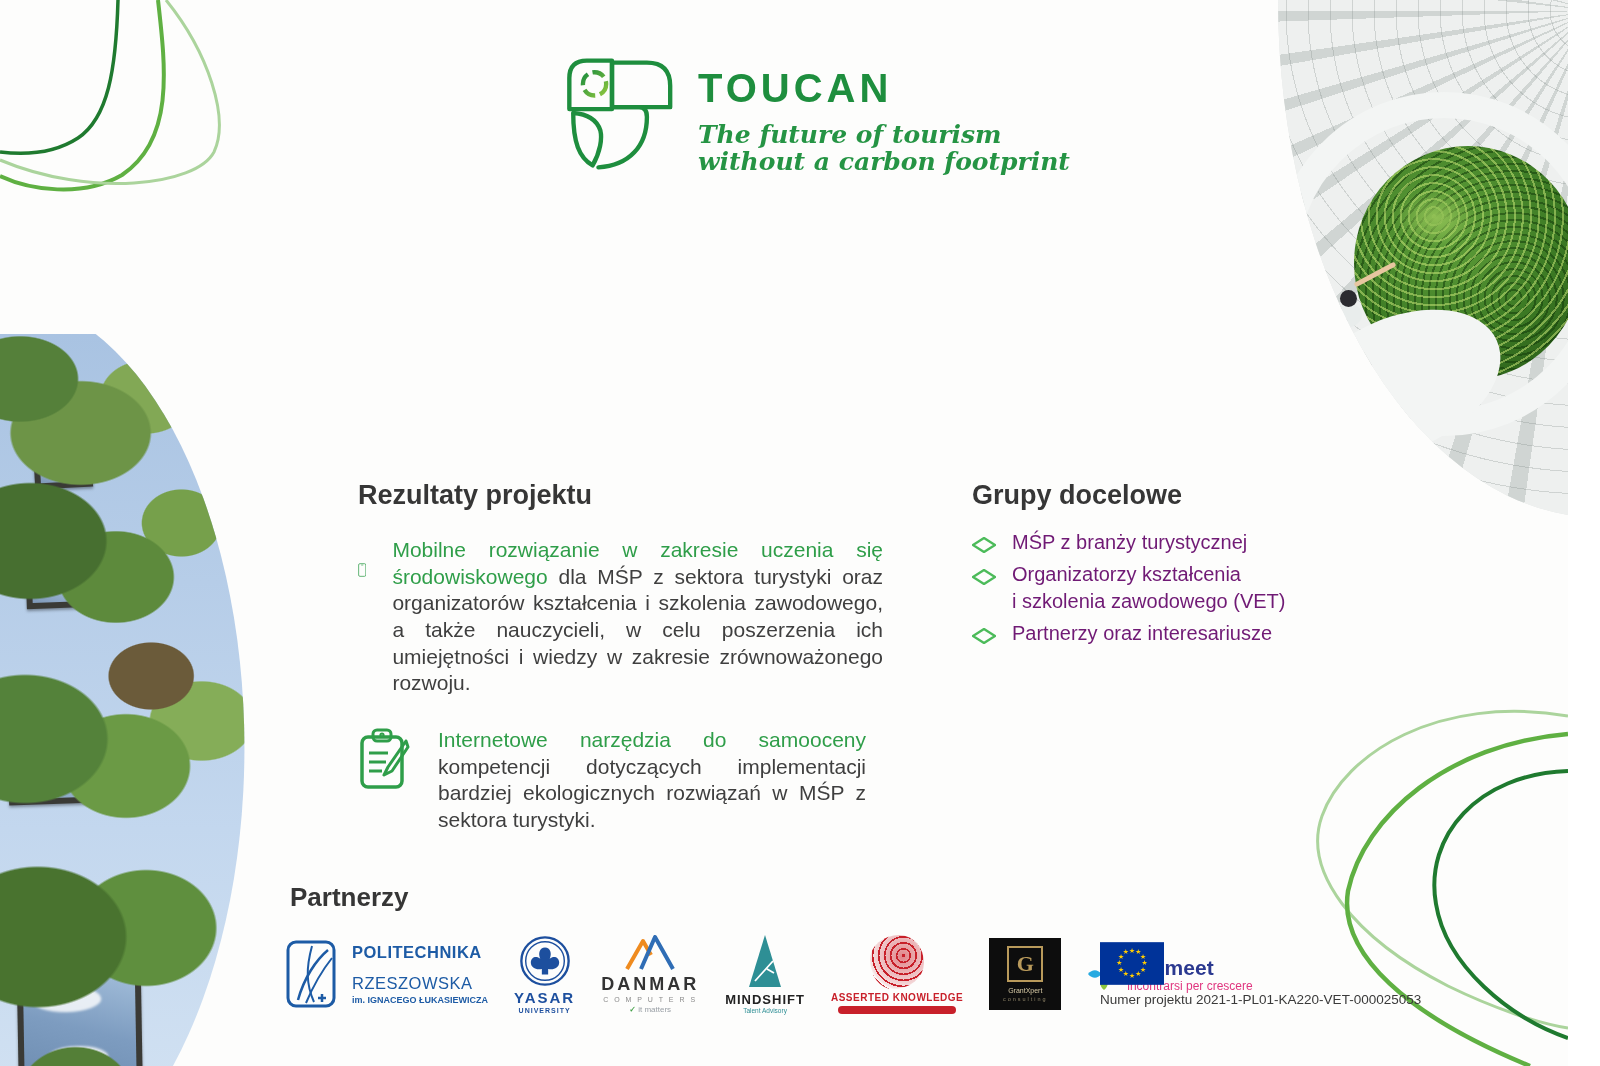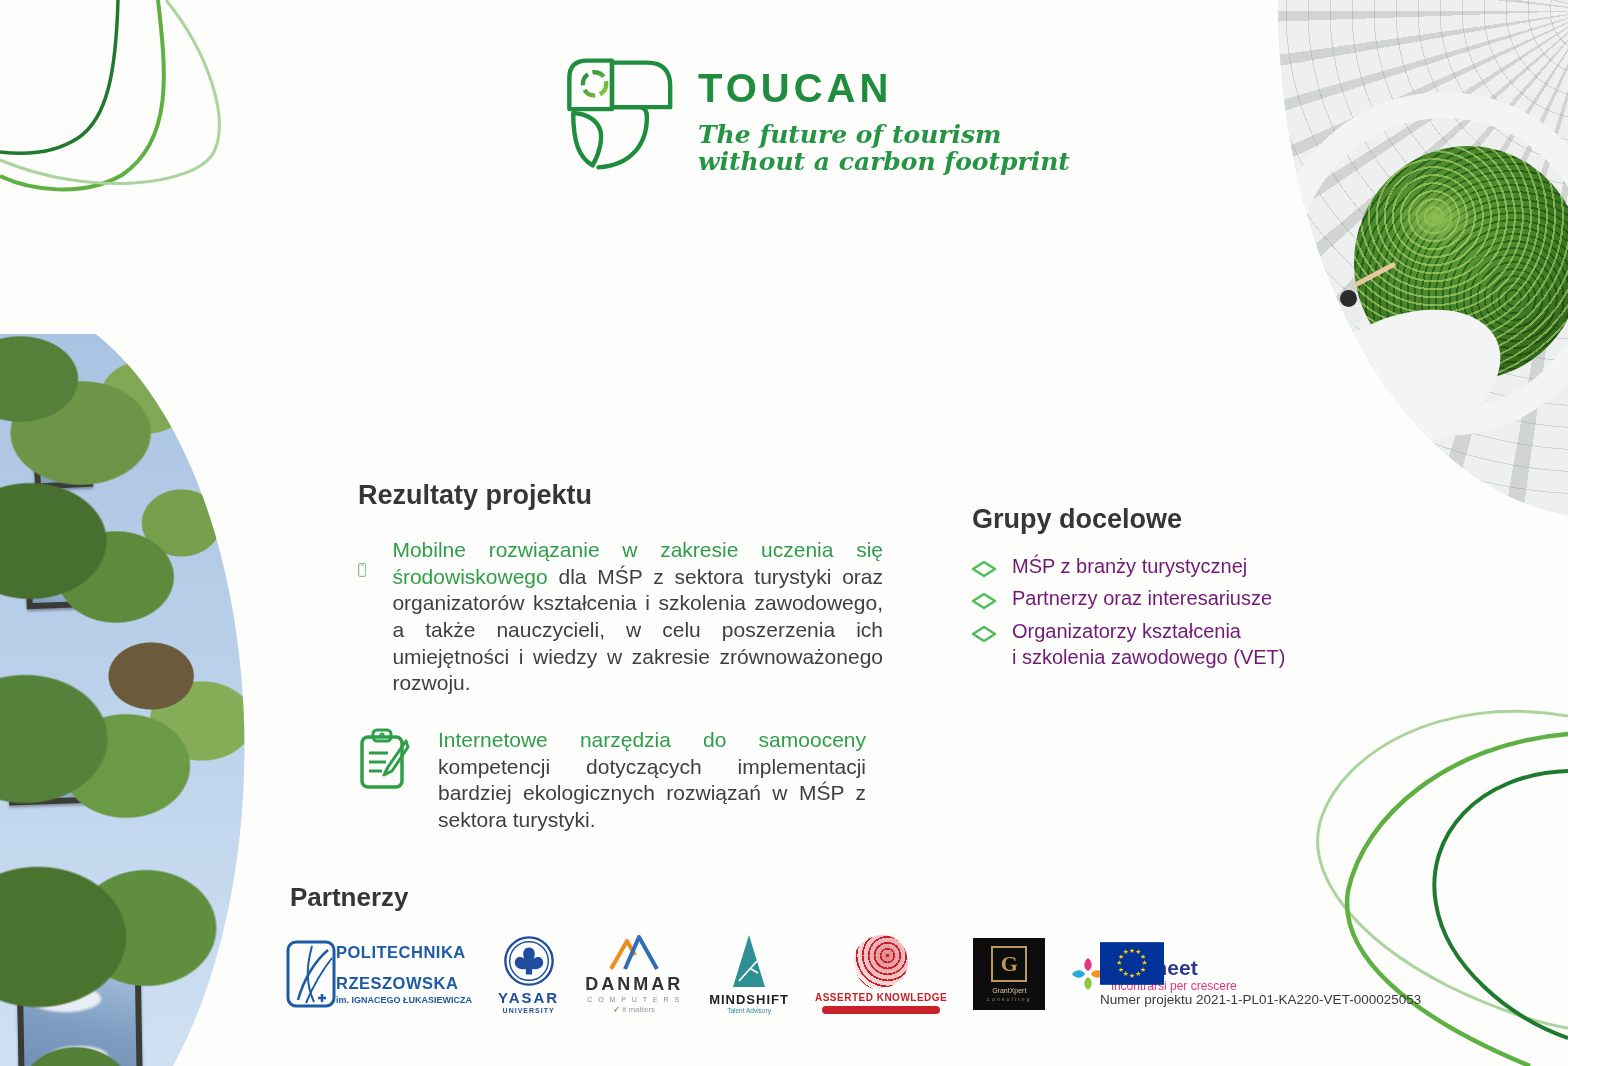--- a/index.html
+++ b/index.html
@@ -80,33 +80,33 @@
     transform:scaleX(.88);transform-origin:center;}
   
   .results{position:absolute;left:358px;top:480px;width:525px;}
   .sec-heading{font-size:27px;font-weight:bold;color:#363636;}
   .r-item{display:flex;gap:26px;margin-top:26px;align-items:flex-start;}
   .r-item2{margin-top:30px;}
   .r-text{font-size:21px;line-height:1.27;color:#3f3f3f;text-align:justify;}
   .r-text .hl{color:#2f9e49;}
   .r-text2{width:428px;}
   
-  .groups{position:absolute;left:972px;top:504px;width:370px;}
+  .groups{position:absolute;left:972px;top:480px;width:370px;}
   .group-list{margin-top:18px;}
   .group-item{display:flex;gap:16px;margin-bottom:6px;font-size:20px;line-height:1.32;color:#701a75;}
   .group-item .txt{white-space:pre-line;}
   .diamond{flex:0 0 auto;margin-top:8px;}
   
   .partners-heading{position:absolute;left:290px;top:882px;font-size:26px;font-weight:bold;color:#363636;}
   .partners-row{position:absolute;left:286px;top:928px;height:92px;display:flex;align-items:center;gap:26px;}
   .plogo{display:flex;flex-direction:column;align-items:center;line-height:1;}
-  .prz{flex-direction:row;gap:0;align-items:center;}
+  .prz{flex-direction:row;gap:16px;align-items:center;}
   .prz-text{color:#1d5ba5;}
   .prz-l1{font-size:16.5px;font-weight:bold;letter-spacing:.5px;}
-  .prz-l2{font-size:16.5px;font-weight:bold;letter-spacing:.5px;margin-top:15px;}
+  .prz-l2{font-size:16.5px;font-weight:normal;letter-spacing:.5px;margin-top:15px;}
   .prz-l3{font-size:9px;font-weight:bold;margin-top:4px;}
   .yasar-l1{font-size:15px;font-weight:bold;color:#1d4f9e;letter-spacing:2px;margin-top:3px;}
   .yasar-l2{font-size:7px;font-weight:bold;color:#1d4f9e;letter-spacing:1px;margin-top:2px;}
   .danmar-l1{font-size:18px;font-weight:bold;color:#333;letter-spacing:3px;margin-top:4px;}
   .danmar-l2{font-size:7px;color:#8a8a8a;letter-spacing:2px;margin-top:3px;}
   .danmar-l3{font-size:8px;color:#9aa0a6;margin-top:3px;}
   .danmar-l3 .chk{color:#43a047;font-weight:bold;}
   .mind-l1{font-size:13px;font-weight:bold;color:#222;letter-spacing:1px;margin-top:4px;}
   .mind-l2{font-size:6.5px;color:#2e8f95;margin-top:2px;}
   .ak-icon{width:54px;height:54px;border-radius:54% 46% 58% 42%/46% 52% 48% 54%;
@@ -233,28 +233,28 @@
       <div class="group-item">
         <svg class="diamond" width="24" height="16" viewBox="0 0 24 16">
             <path d="M12 1 L23 8 L12 15 L1 8 Z" fill="none" stroke="#4cbb5a" stroke-width="2.4"></path>
           </svg>
         <span class="txt">MŚP z branży turystycznej</span>
       </div>
       <div class="group-item">
         <svg class="diamond" width="24" height="16" viewBox="0 0 24 16">
             <path d="M12 1 L23 8 L12 15 L1 8 Z" fill="none" stroke="#4cbb5a" stroke-width="2.4"></path>
           </svg>
-        <span class="txt">Partnerzy oraz interesariusze</span>
+        <span class="txt">Organizatorzy kształcenia
+i szkolenia zawodowego (VET)</span>
       </div>
       <div class="group-item">
         <svg class="diamond" width="24" height="16" viewBox="0 0 24 16">
             <path d="M12 1 L23 8 L12 15 L1 8 Z" fill="none" stroke="#4cbb5a" stroke-width="2.4"></path>
           </svg>
-        <span class="txt">Organizatorzy kształcenia
-i szkolenia zawodowego (VET)</span>
+        <span class="txt">Partnerzy oraz interesariusze</span>
       </div>
     </div>
   </div>
 
   <div class="partners-heading">Partnerzy</div>
 
   <div class="partners-row">
 
     <div class="plogo prz">
       <svg width="50" height="68" viewBox="0 0 50 68" fill="none">

